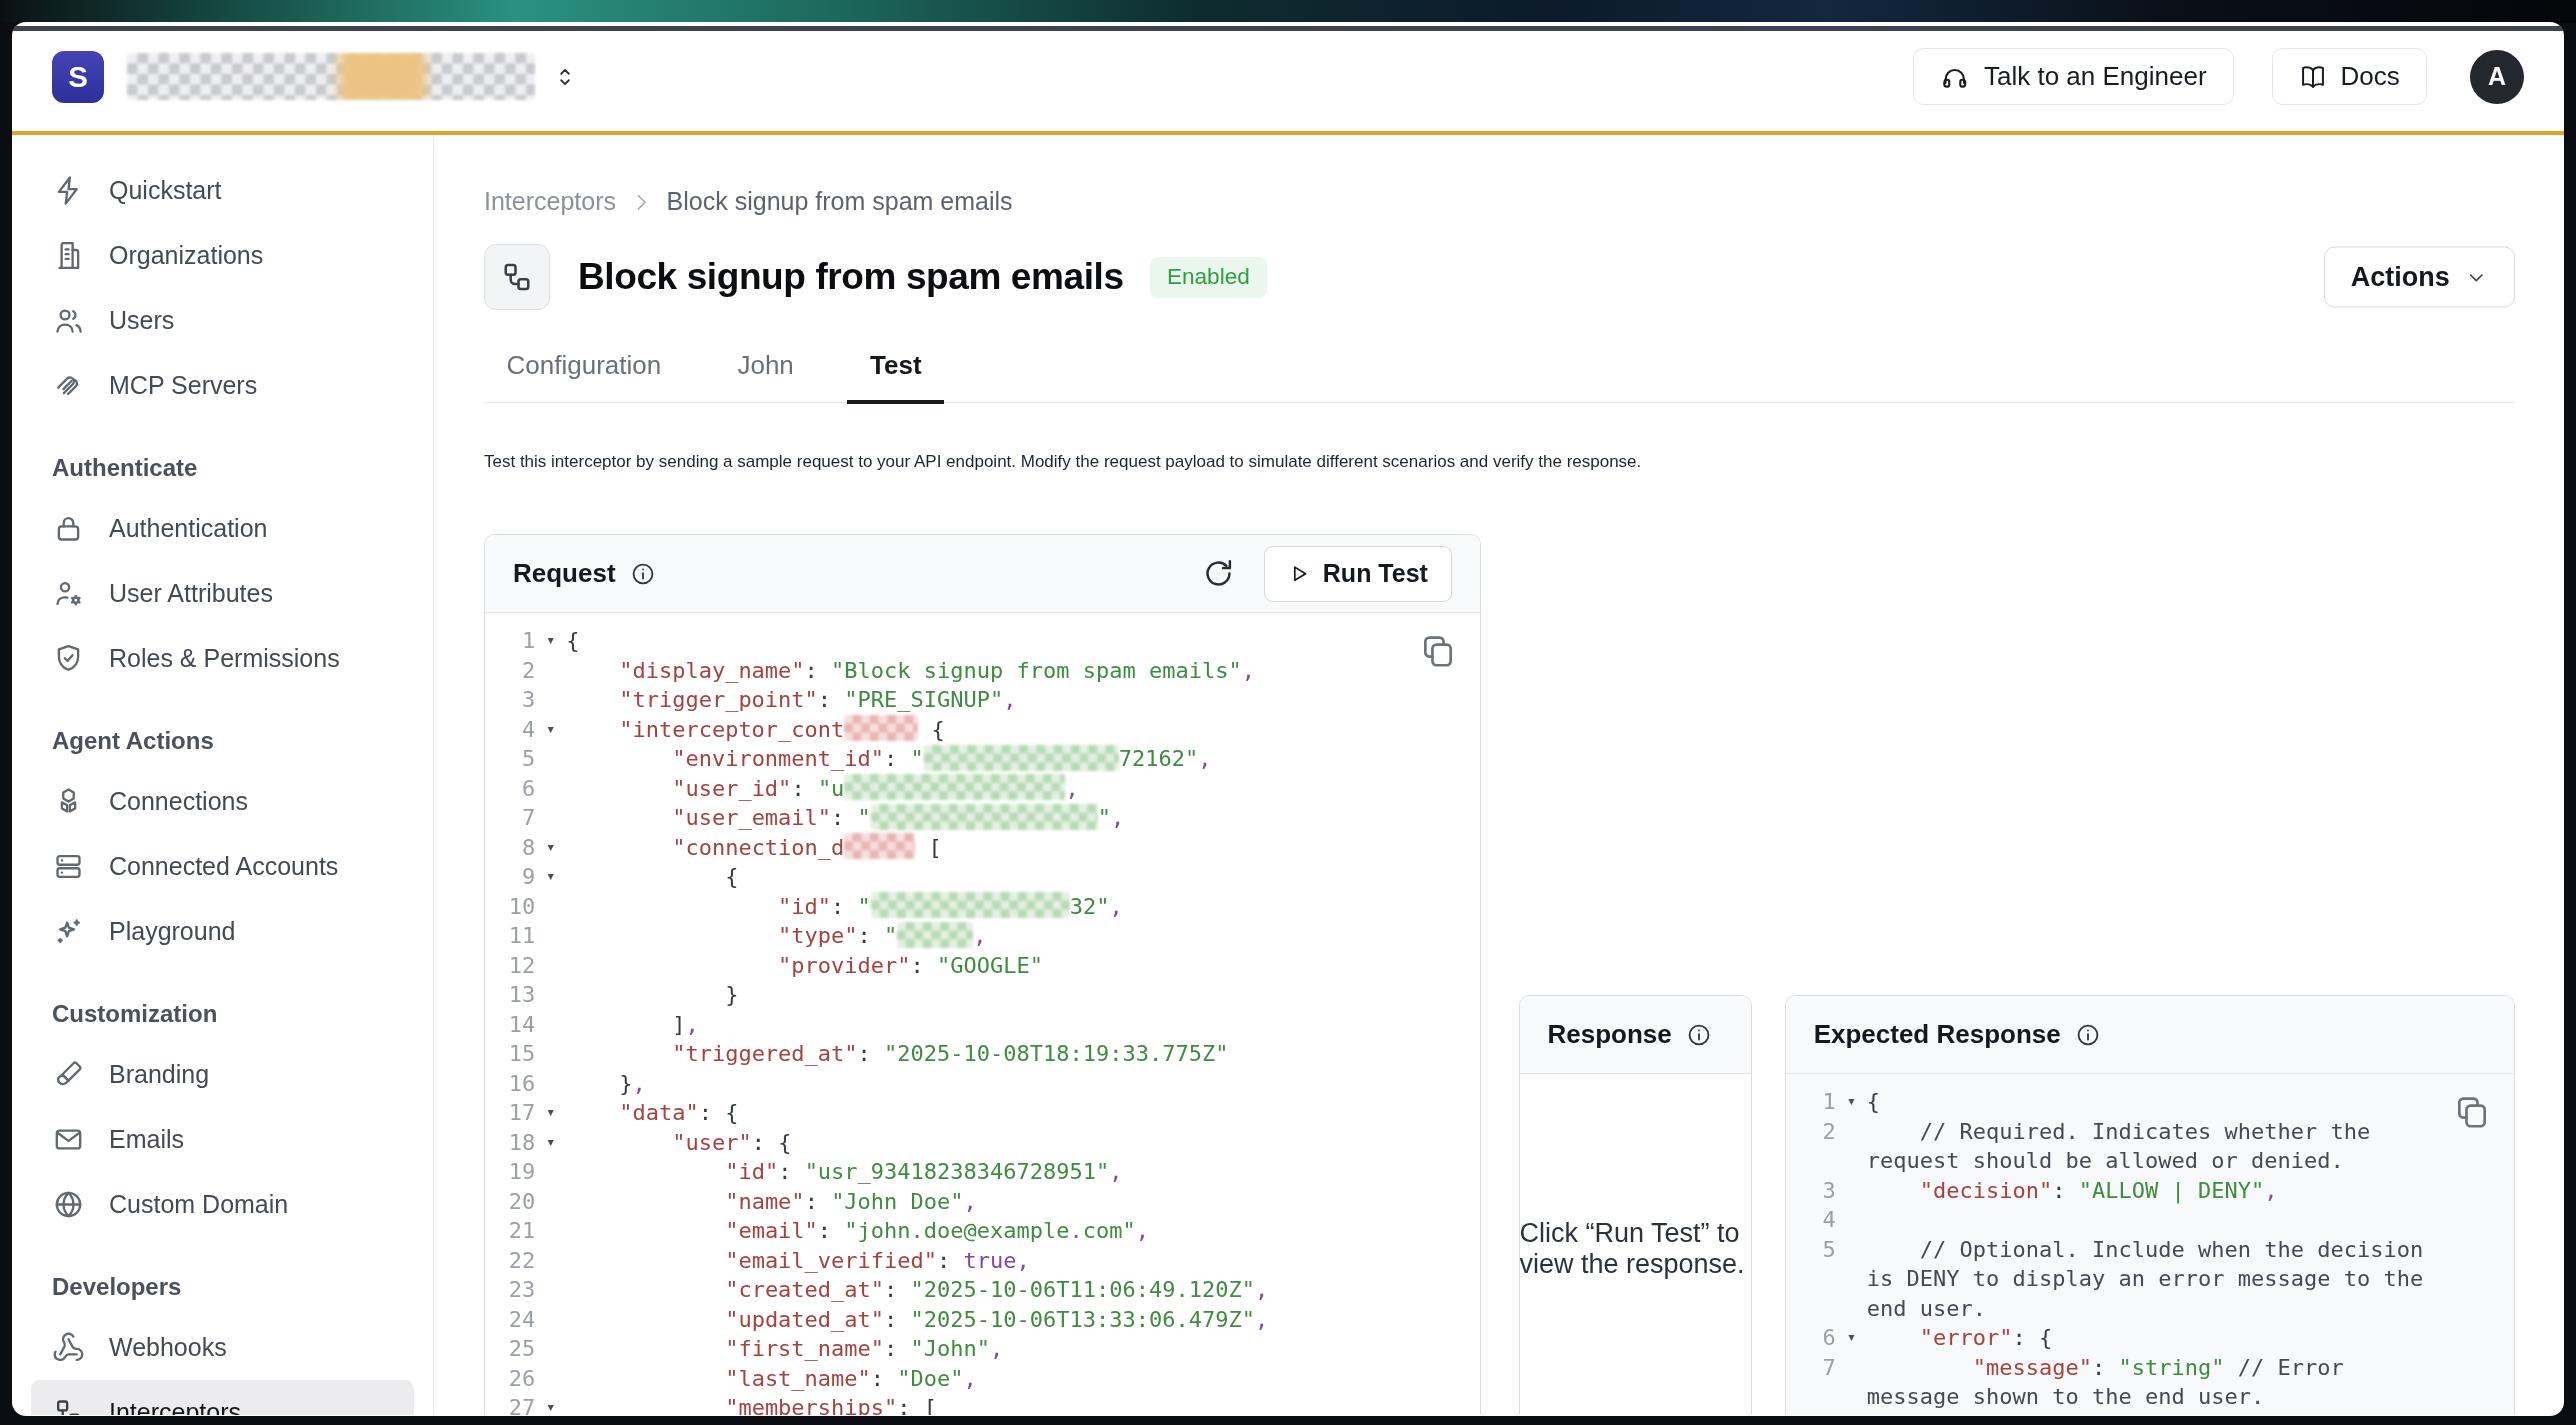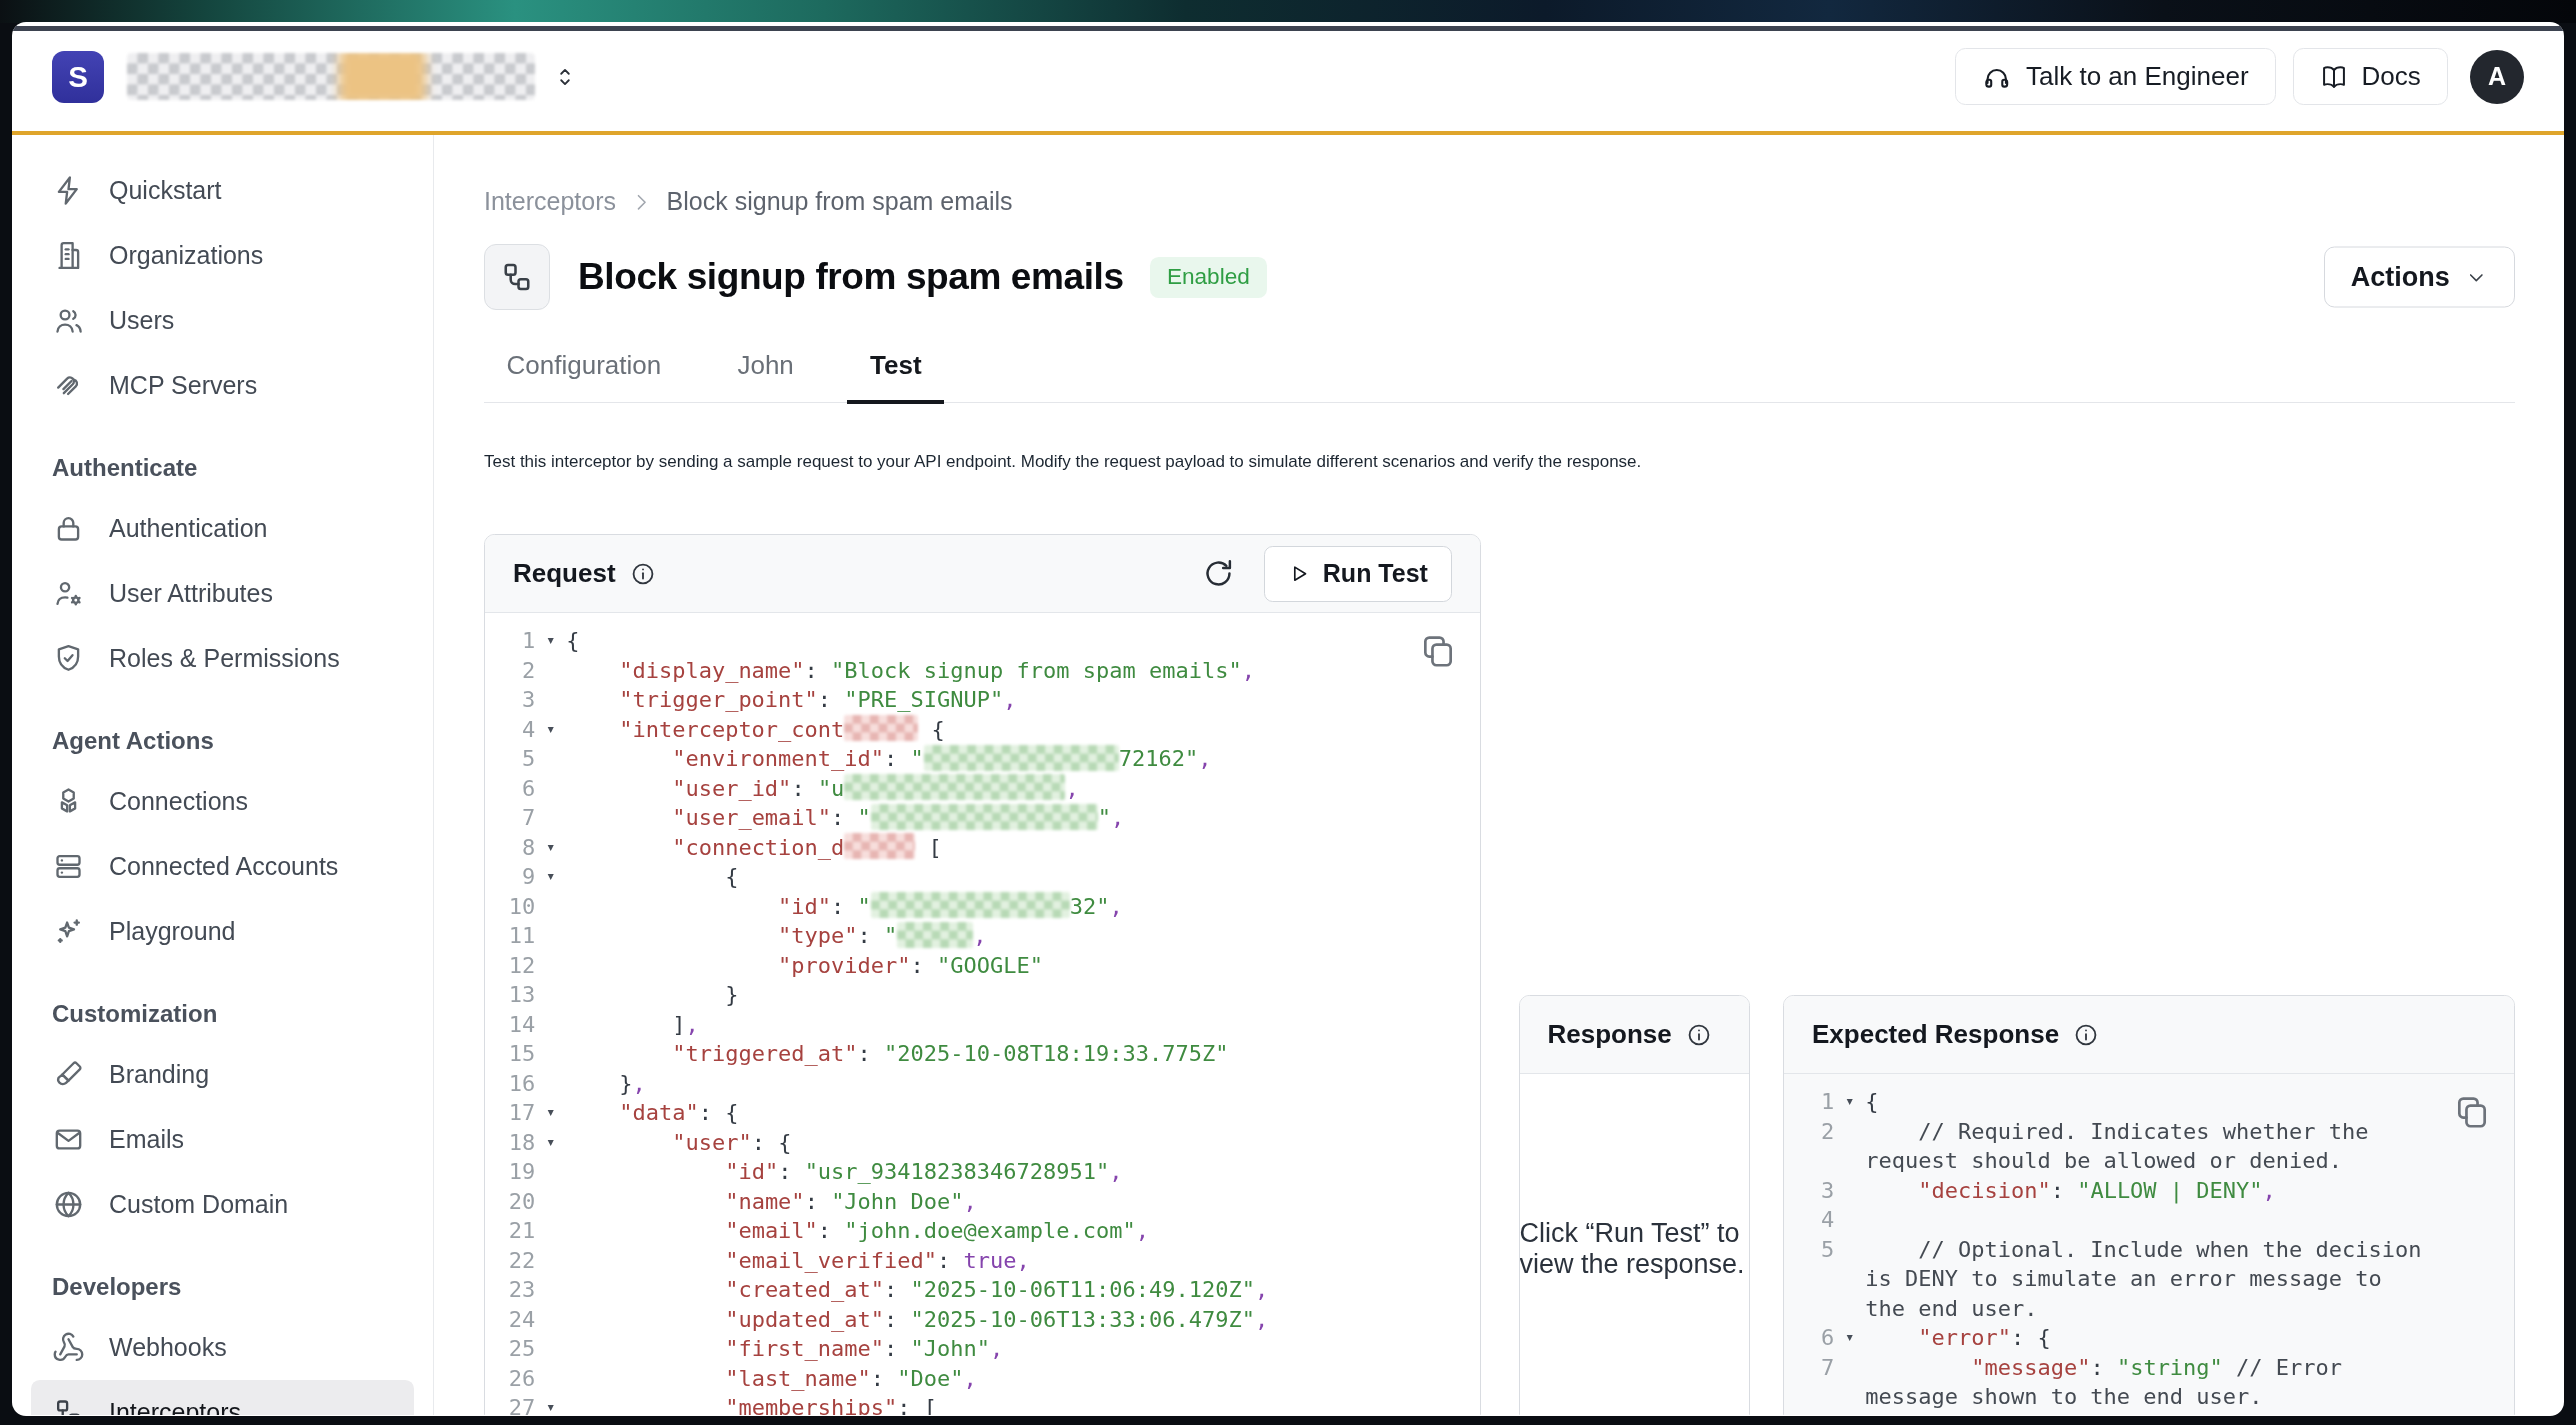--- a/index.html
+++ b/index.html
@@ -13,21 +13,21 @@
   
   .appbar { height:109px; display:flex; align-items:center; padding:0 40px; }
   .logo { width:52px; height:52px; border-radius:12px; background:linear-gradient(180deg,#4343b4,#30309b);
     color:#fff; font-size:29.5px; font-weight:700; display:flex; align-items:center; justify-content:center; }
   .org-redact { position:relative; width:408px; height:47px; margin-left:22.6px; border-radius:4.3px; filter:blur(1.7px); overflow:hidden;
     background-image:linear-gradient(45deg,#c7c9cd 25%,transparent 25%,transparent 75%,#c7c9cd 75%),
                      linear-gradient(45deg,#c7c9cd 25%,#efeff1 25%,#efeff1 75%,#c7c9cd 75%);
     background-size:21px 21px; background-position:0 0,10.4px 10.4px; }
   .org-blob { position:absolute; left:52%; top:-5.2px; bottom:-5.2px; width:87px; background:#ecc383; filter:blur(5.2px); border-radius:7px; }
   .updown { margin-left:17.3px; color:#2b3038; }
-  .appbar-right { margin-left:auto; display:flex; align-items:center; gap:17px; }
+  .appbar-right { margin-left:auto; display:flex; align-items:center; gap:38px; }
   .appbtn { display:flex; align-items:center; gap:14px; height:57px; padding:0 26px; border:1.7px solid #e3e5e9; border-radius:10.4px;
     background:#fff; font-size:26px; color:#171c24; cursor:pointer; }
   .avatar { width:54px; height:54px; border-radius:50%; background:#23272e; color:#fff; font-size:25px; font-weight:600;
     display:flex; align-items:center; justify-content:center; margin-left:5.2px; }
   .amber { height:4.3px; background:#dfa52b; }
 
   
   .body-row { display:flex; height:calc(100% - 114px); }
 
   
@@ -578,21 +578,21 @@
                     <span class="codeseg">    <span class="tk-k">"decision"</span><span class="tk-p">: </span><span class="tk-s">"ALLOW | DENY"</span><span class="tk-m">,</span></span>
                   </div>
                   <div class="cl">
                     <span class="ln">4</span>
                     <span class="fold"></span>
                     <span class="codeseg">    </span>
                   </div>
                   <div class="cl">
                     <span class="ln">5</span>
                     <span class="fold"></span>
-                    <span class="codeseg">    <span class="tk-c">// Optional. Include when the decision is DENY to simulate an error message to the end user.</span></span>
+                    <span class="codeseg">    <span class="tk-c">// Optional. Include when the decision is DENY to display an error message to the end user.</span></span>
                   </div>
                   <div class="cl">
                     <span class="ln">6</span>
                     <span class="fold">▾</span>
                     <span class="codeseg">    <span class="tk-k">"error"</span><span class="tk-p">: {</span></span>
                   </div>
                   <div class="cl">
                     <span class="ln">7</span>
                     <span class="fold"></span>
                     <span class="codeseg">        <span class="tk-k">"message"</span><span class="tk-p">: </span><span class="tk-s">"string"</span><span class="tk-c"> // Error message shown to the end user.</span></span>

